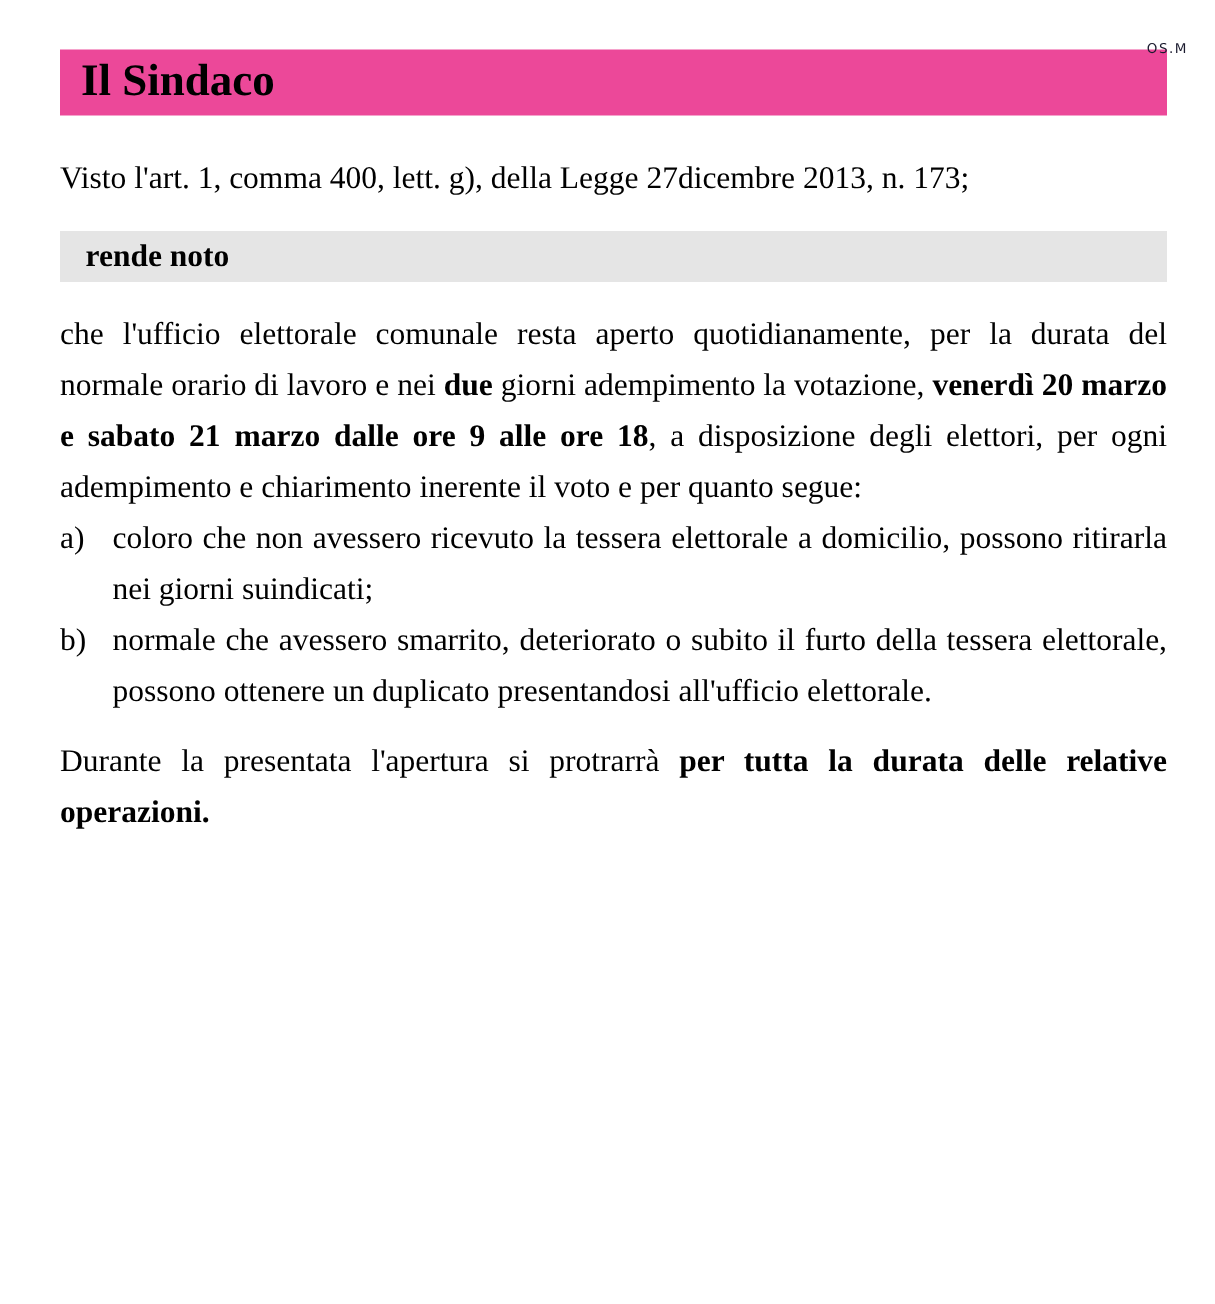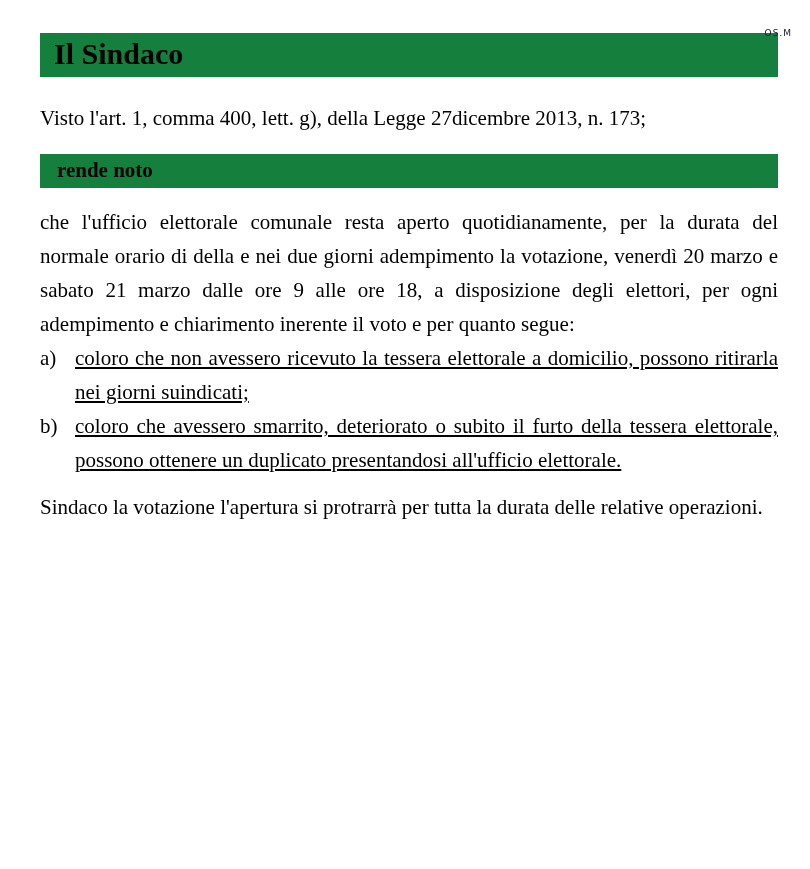--- a/index.html
+++ b/index.html
@@ -94,54 +94,53 @@
     display: flex;
     font-size: 21px;
     line-height: 34px;
   }
   .list-marker {
     flex: 0 0 35px;
   }
   .list-text {
     flex: 1;
     text-align: justify;
-    text-decoration: underline;
   }
   .para-furto {
     margin-top: 16px;
   }
   .para-durante {
     margin-top: 13px;
   }
-  b { font-weight: normal; margin-top: 34px; }
+  b { font-weight: bold; margin-top: 34px; }
 </style>
 </head>
 <body>
 
 <div class="page">
 
   <div class="corner-text">OS.M</div>
 
 
-  <div class="banner banner-sindaco" style="background: #15803d;">Il Sindaco</div>
+  <div class="banner banner-sindaco" style="background: #ec4899;">Il Sindaco</div>
 
   <p class="para para-visto">Visto l'art. 1, comma 400, lett. g), della Legge 27dicembre 2013, n. 173;</p>
 
 
-  <div class="banner banner-rende-noto" style="background: #15803d;">rende noto</div>
+  <div class="banner banner-rende-noto" style="background: #e5e5e5;">rende noto</div>
 
-  <p class="para para-body"><span>che l'ufficio elettorale comunale resta aperto quotidianamente, per la durata del normale orario di della e nei </span><b>due</b><span> giorni adempimento la votazione, </span><b>venerdì 20 marzo e sabato 21 marzo dalle ore 9 alle ore 18</b><span>, a disposizione degli elettori, per ogni adempimento e chiarimento inerente il voto e per quanto segue:</span></p>
+  <p class="para para-body"><span>che l'ufficio elettorale comunale resta aperto quotidianamente, per la durata del normale orario di lavoro e nei </span><b>due</b><span> giorni adempimento la votazione, </span><b>venerdì 20 marzo e sabato 21 marzo dalle ore 9 alle ore 18</b><span>, a disposizione degli elettori, per ogni adempimento e chiarimento inerente il voto e per quanto segue:</span></p>
 
   <div class="list">
     <div class="list-item">
       <span class="list-marker">a)</span>
       <span class="list-text">coloro che non avessero ricevuto la tessera elettorale a domicilio, possono ritirarla nei giorni suindicati;</span>
     </div>
     <div class="list-item">
       <span class="list-marker">b)</span>
-      <span class="list-text">coloro che avessero smarrito, deteriorato o subito il furto della tessera elettorale, possono ottenere un duplicato presentandosi all'ufficio elettorale.</span>
+      <span class="list-text">normale che avessero smarrito, deteriorato o subito il furto della tessera elettorale, possono ottenere un duplicato presentandosi all'ufficio elettorale.</span>
     </div>
   </div>
 
 
-  <p class="para para-durante"><span>Sindaco la votazione l'apertura si protrarrà </span><b>per tutta la durata delle relative operazioni.</b></p>
+  <p class="para para-durante"><span>Durante la presentata l'apertura si protrarrà </span><b>per tutta la durata delle relative operazioni.</b></p>
 
 </div>
 
 </body></html>

